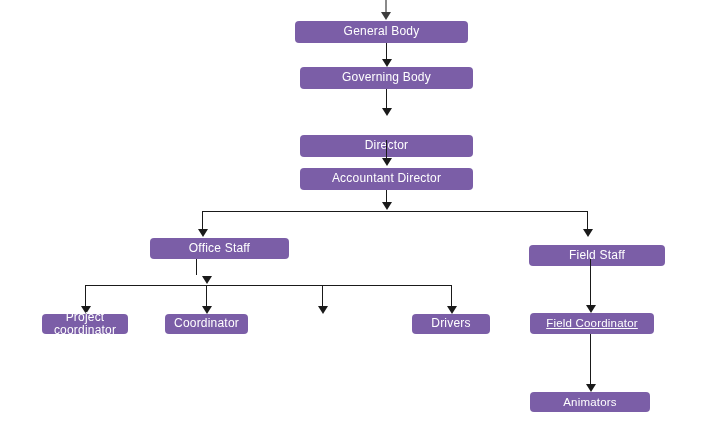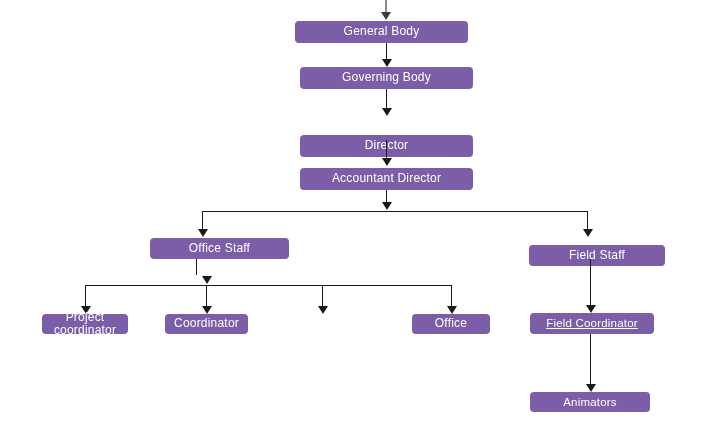--- a/index.html
+++ b/index.html
@@ -141,21 +141,21 @@
   <div class="node lvl-small" style="left:42px; top:314px; width:86px; height:20px;">
     <span>Project coordinator</span>
   </div>
 
   <div class="node lvl-small" style="left:165px; top:314px; width:83px; height:20px;">
     <span>Coordinator</span>
   </div>
 
 
   <div class="node lvl-small" style="left:412px; top:314px; width:78px; height:20px;">
-    <span>Office</span>
+    <span>Drivers</span>
   </div>
 
   <div class="conn v" style="left:590px; top:259px; height:48px;"></div>
   <div class="arrow" style="left:586px; top:305px;"></div>
 
   <div class="node lvl-coord" style="left:530px; top:313px; width:124px; height:21px;text-decoration:underline;">
     <span>Field Coordinator</span>
   </div>
 
   <div class="conn v" style="left:590px; top:334px; height:52px;"></div>

